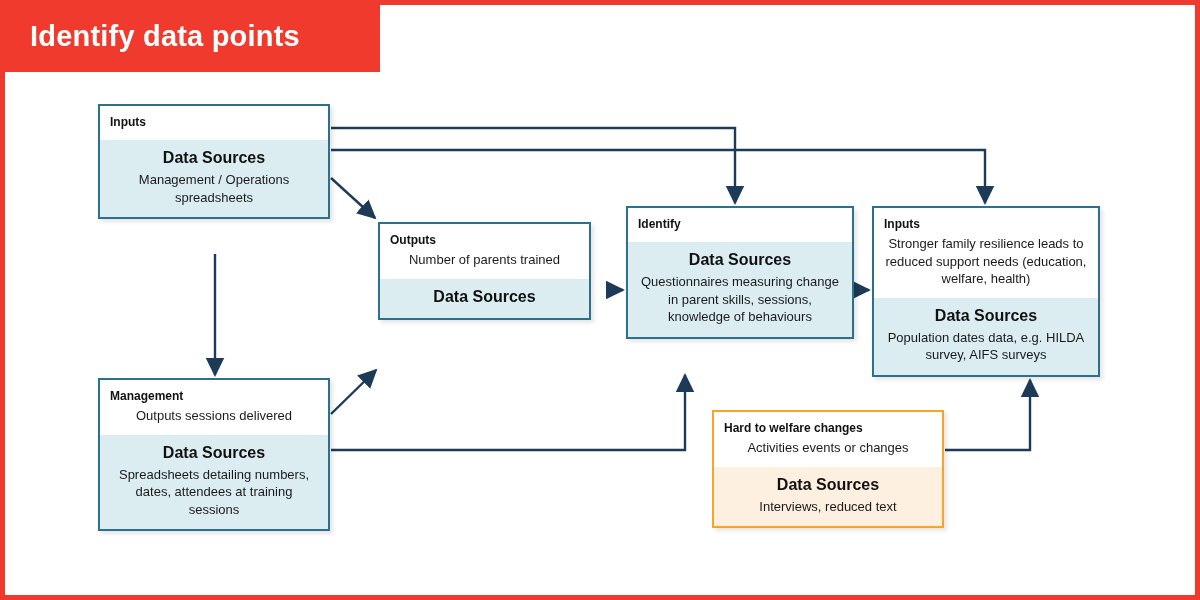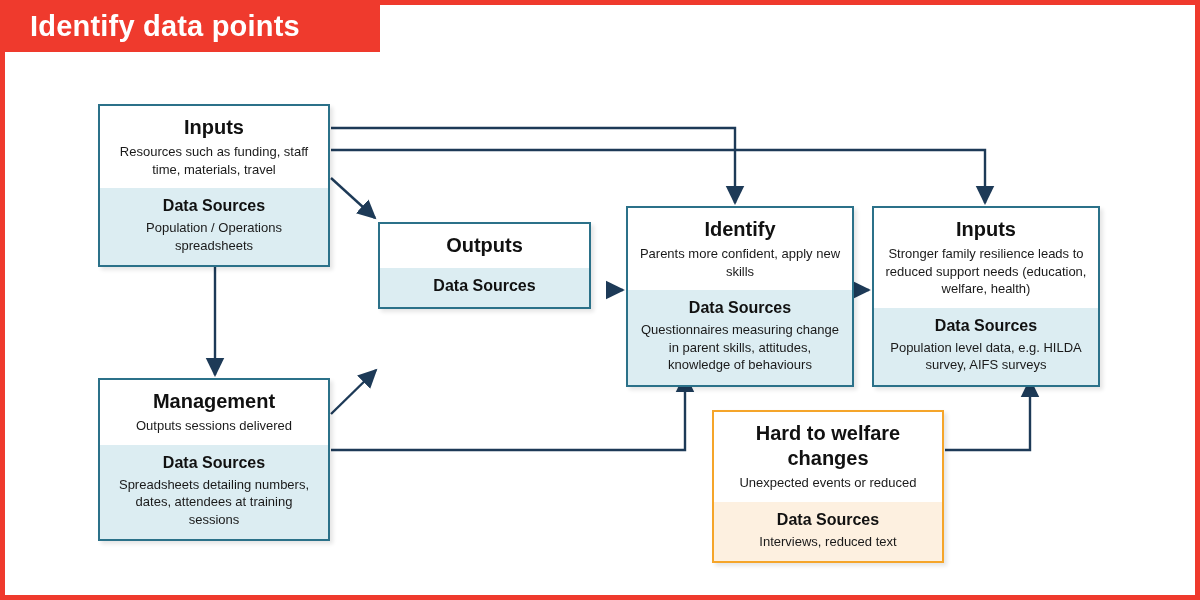--- a/index.html
+++ b/index.html
@@ -31,21 +31,21 @@
   }
   .plus::before { left: 8px; top: 0; width: 6px; height: 22px; }
   .plus::after  { top: 8px; left: 0; height: 6px; width: 22px; }
 
   #red-frame {
     position: absolute; inset: 0; z-index: 6;
     border: 5px solid #ef3a2d; pointer-events: none;
   }
   #title-banner {
     position: absolute; left: 0; top: 0;
-    width: 380px; height: 52px;
+    width: 380px; height: 72px;
     background: #ef3a2d; z-index: 7;
     display: flex; align-items: center;
   }
   #title-banner .ttl {
     color: #ffffff; font-size: 29px; font-weight: 700;
     letter-spacing: 0.2px; padding-left: 30px;
   }
 
   svg#wires { position: absolute; inset: 0; z-index: 1; }
 
@@ -54,21 +54,21 @@
     border: 2px solid #2b7189;
     background: #ffffff;
     box-shadow: 3px 3px 4px rgba(0,0,0,0.10);
     overflow: hidden;
   }
   .node .top { background:#ffffff; padding: 9px 10px 10px; }
   .node .bot { background:#dcedf2; padding: 8px 10px 11px; }
   .node.warn { border-color: #f5a52a; }
   .node.warn .bot { background: #fdf0e0; }
 
-  .h { font-size: 20px; font-weight: 700; color:#111; text-align:center; line-height:1.25; }
+  .h { font-size: 12px; font-weight: 700; color:#111; text-align:left; line-height:1.25; }
   .s { font-size: 13px; color:#1a1a1a; text-align:center; line-height:1.35; margin-top:3px; }
   .ds { font-size: 16px; font-weight: 700; color:#111; text-align:center; line-height:1.25; }
 
   
   #n-inputs     { left: 98px;  top: 104px; width: 232px; }
   #n-activities { left: 98px;  top: 378px; width: 232px; }
   #n-outputs    { left: 378px; top: 222px; width: 213px; }
   #n-outcomes   { left: 626px; top: 206px; width: 228px; }
   #n-impacts    { left: 872px; top: 206px; width: 228px; }
   #n-hard       { left: 712px; top: 410px; width: 232px; }
@@ -295,74 +295,73 @@
 
       <path d="M855,290 L869,290"></path>
 
       <path d="M945,450 L1030,450 L1030,380"></path>
     </g>
   </svg>
 
   <div class="node" id="n-inputs">
     <div class="top">
       <div class="h">Inputs</div>
-      <div class="s">Resources such as funding, staff time, materials, travel</div>
-    </div>
-    <div class="bot">
-      <div class="ds">Data Sources</div>
-      <div class="s">Population / Operations spreadsheets</div>
+    </div>
+    <div class="bot">
+      <div class="ds">Data Sources</div>
+      <div class="s">Management / Operations spreadsheets</div>
     </div>
   </div>
 
   <div class="node" id="n-activities">
     <div class="top">
       <div class="h">Management</div>
       <div class="s">Outputs sessions delivered</div>
     </div>
     <div class="bot">
       <div class="ds">Data Sources</div>
       <div class="s">Spreadsheets detailing numbers, dates, attendees at training sessions</div>
     </div>
   </div>
 
   <div class="node" id="n-outputs">
     <div class="top">
       <div class="h">Outputs</div>
+      <div class="s">Number of parents trained</div>
     </div>
     <div class="bot">
       <div class="ds">Data Sources</div>
     </div>
   </div>
 
   <div class="node" id="n-outcomes">
     <div class="top">
       <div class="h">Identify</div>
-      <div class="s">Parents more confident, apply new skills</div>
-    </div>
-    <div class="bot">
-      <div class="ds">Data Sources</div>
-      <div class="s">Questionnaires measuring change in parent skills, attitudes, knowledge of behaviours</div>
+    </div>
+    <div class="bot">
+      <div class="ds">Data Sources</div>
+      <div class="s">Questionnaires measuring change in parent skills, sessions, knowledge of behaviours</div>
     </div>
   </div>
 
   <div class="node" id="n-impacts">
     <div class="top">
       <div class="h">Inputs</div>
       <div class="s">Stronger family resilience leads to reduced support needs (education, welfare, health)</div>
     </div>
     <div class="bot">
       <div class="ds">Data Sources</div>
-      <div class="s">Population level data, e.g. HILDA survey, AIFS surveys</div>
+      <div class="s">Population dates data, e.g. HILDA survey, AIFS surveys</div>
     </div>
   </div>
 
   <div class="node warn" id="n-hard">
     <div class="top">
       <div class="h">Hard to welfare changes</div>
-      <div class="s">Unexpected events or reduced</div>
+      <div class="s">Activities events or changes</div>
     </div>
     <div class="bot">
       <div class="ds">Data Sources</div>
       <div class="s">Interviews, reduced text</div>
     </div>
   </div>
 
   <div id="title-banner">
     <span class="ttl">Identify data points</span>
   </div>

